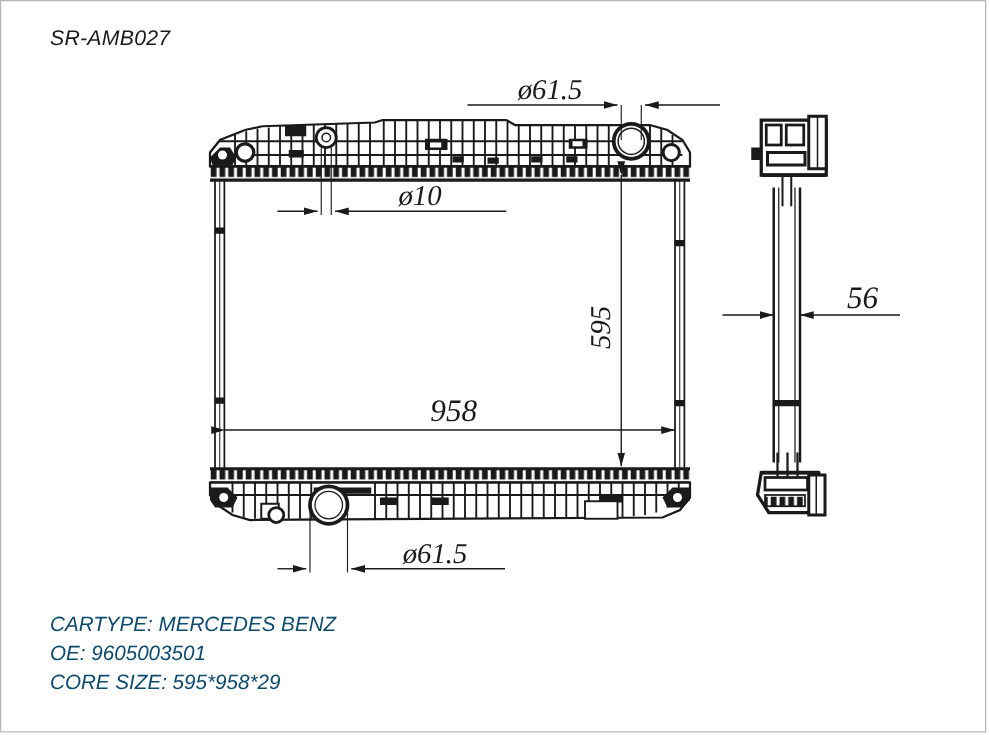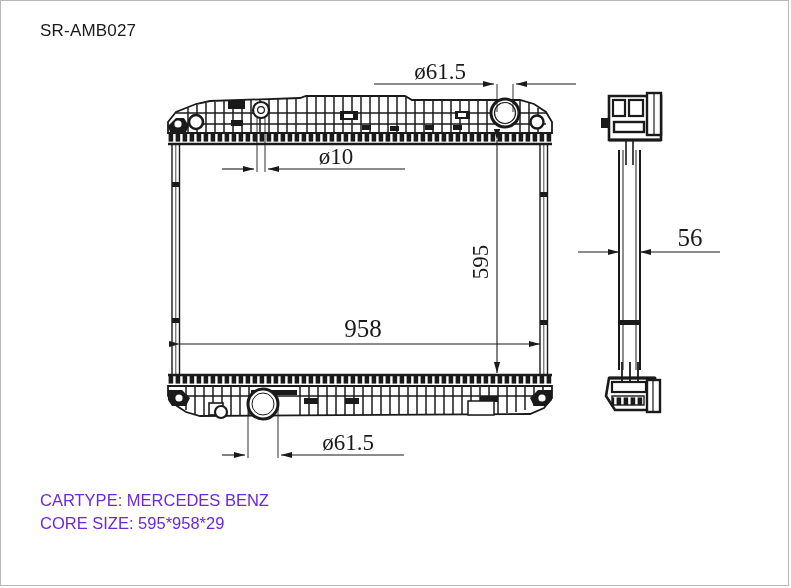--- a/index.html
+++ b/index.html
@@ -8,20 +8,21 @@
     padding: 0;
     background: #ffffff;
   }
   #page {
     position: relative;
     width: 791px;
     height: 588px;
     background: #ffffff;
     overflow: hidden;
     font-family: "Liberation Sans", sans-serif;
+    font-style: italic;
   }
   #frame-border {
     position: absolute;
     left: 0; top: 0;
     width: 789px;
     height: 586px;
     border: 1px solid #b8b8b8;
     box-sizing: border-box;
     pointer-events: none;
   }
@@ -32,21 +33,21 @@
     font-size: 17px;
     color: #1a1a1a;
     letter-spacing: 0.2px;
     white-space: nowrap;
   }
   #spec-block {
     position: absolute;
     left: 40px;
     top: 489px;
     font-size: 16.5px;
-    color: #6d28d9;
+    color: #0c4a6e;
     line-height: 23px;
     white-space: nowrap;
   }
   #spec-block div { white-space: nowrap; }
 
   #drawing-svg {
     position: absolute;
     left: 0;
     top: 0;
   }
@@ -311,16 +312,17 @@
       <line x1="248" y1="404" x2="248" y2="458" stroke="#1a1a1a" stroke-width="0.9"></line>
       <line x1="278" y1="404" x2="278" y2="458" stroke="#1a1a1a" stroke-width="0.9"></line>
       <line x1="222" y1="455" x2="245" y2="455" stroke="#1a1a1a" stroke-width="1.1" marker-end="url(#arrR)"></line>
       <line x1="404" y1="455" x2="281" y2="455" stroke="#1a1a1a" stroke-width="1.1" marker-end="url(#arrL)"></line>
       <text class="dim-text" x="348" y="450" text-anchor="middle" font-size="23">ø61.5</text>
     </g>
   </svg>
 
   <div id="spec-block">
     <div>CARTYPE: MERCEDES BENZ</div>
+    <div>OE: 9605003501</div>
     <div>CORE SIZE: 595*958*29</div>
   </div>
 
 </div>
 
 </body></html>

